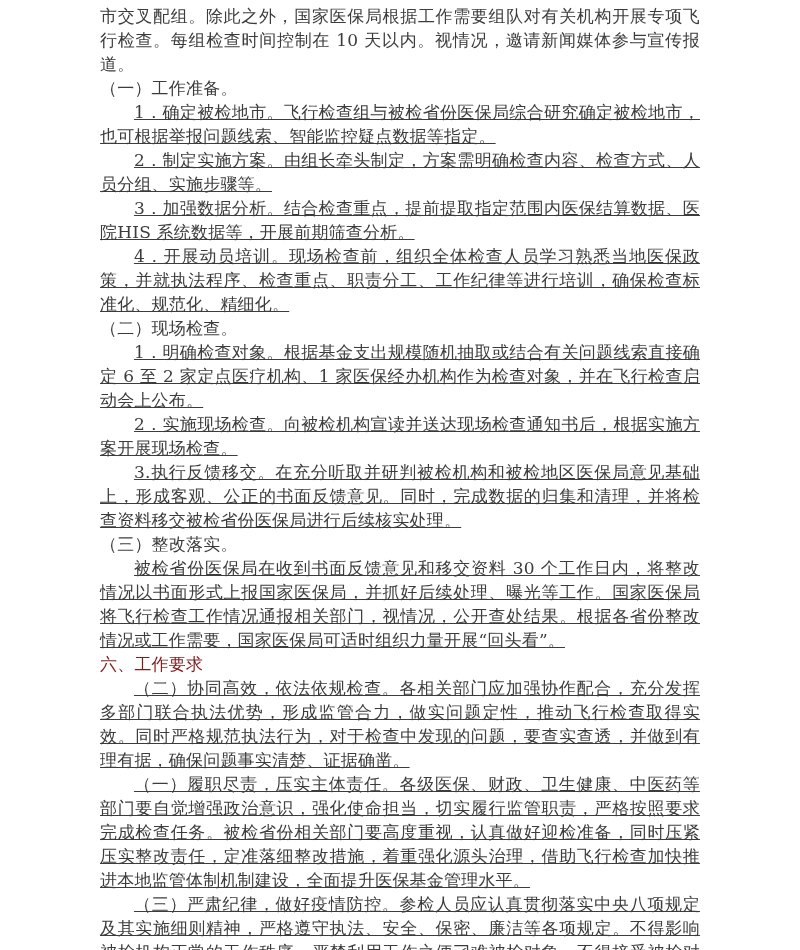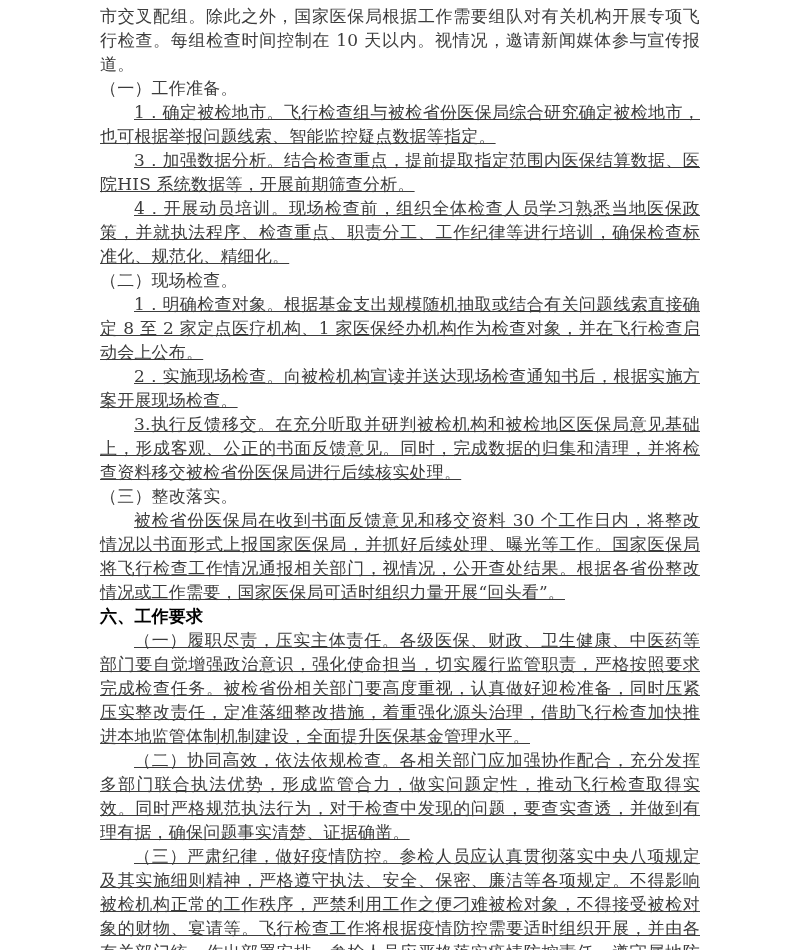--- a/index.html
+++ b/index.html
@@ -28,45 +28,46 @@
   .para {
     margin: 0;
     padding: 0;
     text-align: justify;
   }
   .para.indent {
     text-indent: 2em;
     text-decoration: underline;
   }
   .para.heading {
-    font-weight: bold;
-    color: #000000;
+    font-weight: normal;
+    color: #7f1d1d;
   }
   .doc-footer {
     margin-top: 13px;
     text-align: center;
     text-align-last: center;
     color: #4a4a4a;
   }
 </style>
 </head>
 <body>
 
 <div class="page">
   <div class="doc-body">
 
     <p class="para ">市交叉配组。除此之外，国家医保局根据工作需要组队对有关机构开展专项飞行检查。每组检查时间控制在 10 天以内。视情况，邀请新闻媒体参与宣传报道。</p>
       <p class="para ">（一）工作准备。</p>
       <p class="para indent">1．确定被检地市。飞行检查组与被检省份医保局综合研究确定被检地市，也可根据举报问题线索、智能监控疑点数据等指定。</p>
+      <p class="para indent">2．制定实施方案。由组长牵头制定，方案需明确检查内容、检查方式、人员分组、实施步骤等。</p>
       <p class="para indent">3．加强数据分析。结合检查重点，提前提取指定范围内医保结算数据、医院HIS 系统数据等，开展前期筛查分析。</p>
       <p class="para indent">4．开展动员培训。现场检查前，组织全体检查人员学习熟悉当地医保政策，并就执法程序、检查重点、职责分工、工作纪律等进行培训，确保检查标准化、规范化、精细化。</p>
       <p class="para ">（二）现场检查。</p>
-      <p class="para indent">1．明确检查对象。根据基金支出规模随机抽取或结合有关问题线索直接确定 8 至 2 家定点医疗机构、1 家医保经办机构作为检查对象，并在飞行检查启动会上公布。</p>
+      <p class="para indent">1．明确检查对象。根据基金支出规模随机抽取或结合有关问题线索直接确定 6 至 2 家定点医疗机构、1 家医保经办机构作为检查对象，并在飞行检查启动会上公布。</p>
       <p class="para indent">2．实施现场检查。向被检机构宣读并送达现场检查通知书后，根据实施方案开展现场检查。</p>
       <p class="para indent">3.执行反馈移交。在充分听取并研判被检机构和被检地区医保局意见基础上，形成客观、公正的书面反馈意见。同时，完成数据的归集和清理，并将检查资料移交被检省份医保局进行后续核实处理。</p>
       <p class="para ">（三）整改落实。</p>
       <p class="para indent">被检省份医保局在收到书面反馈意见和移交资料 30 个工作日内，将整改情况以书面形式上报国家医保局，并抓好后续处理、曝光等工作。国家医保局将飞行检查工作情况通报相关部门，视情况，公开查处结果。根据各省份整改情况或工作需要，国家医保局可适时组织力量开展“回头看”。</p>
       <p class="para heading">六、工作要求</p>
+      <p class="para indent">（二）协同高效，依法依规检查。各相关部门应加强协作配合，充分发挥多部门联合执法优势，形成监管合力，做实问题定性，推动飞行检查取得实效。同时严格规范执法行为，对于检查中发现的问题，要查实查透，并做到有理有据，确保问题事实清楚、证据确凿。</p>
       <p class="para indent">（一）履职尽责，压实主体责任。各级医保、财政、卫生健康、中医药等部门要自觉增强政治意识，强化使命担当，切实履行监管职责，严格按照要求完成检查任务。被检省份相关部门要高度重视，认真做好迎检准备，同时压紧压实整改责任，定准落细整改措施，着重强化源头治理，借助飞行检查加快推进本地监管体制机制建设，全面提升医保基金管理水平。</p>
-      <p class="para indent">（二）协同高效，依法依规检查。各相关部门应加强协作配合，充分发挥多部门联合执法优势，形成监管合力，做实问题定性，推动飞行检查取得实效。同时严格规范执法行为，对于检查中发现的问题，要查实查透，并做到有理有据，确保问题事实清楚、证据确凿。</p>
       <p class="para indent">（三）严肃纪律，做好疫情防控。参检人员应认真贯彻落实中央八项规定及其实施细则精神，严格遵守执法、安全、保密、廉洁等各项规定。不得影响被检机构正常的工作秩序，严禁利用工作之便刁难被检对象，不得接受被检对象的财物、宴请等。飞行检查工作将根据疫情防控需要适时组织开展，并由各有关部门统一作出部署安排。参检人员应严格落实疫情防控责任，遵守属地防控要求，如有不适症状及时就医，不得隐瞒病情.</p>
   </div>
 </div>
 
 </body></html>

